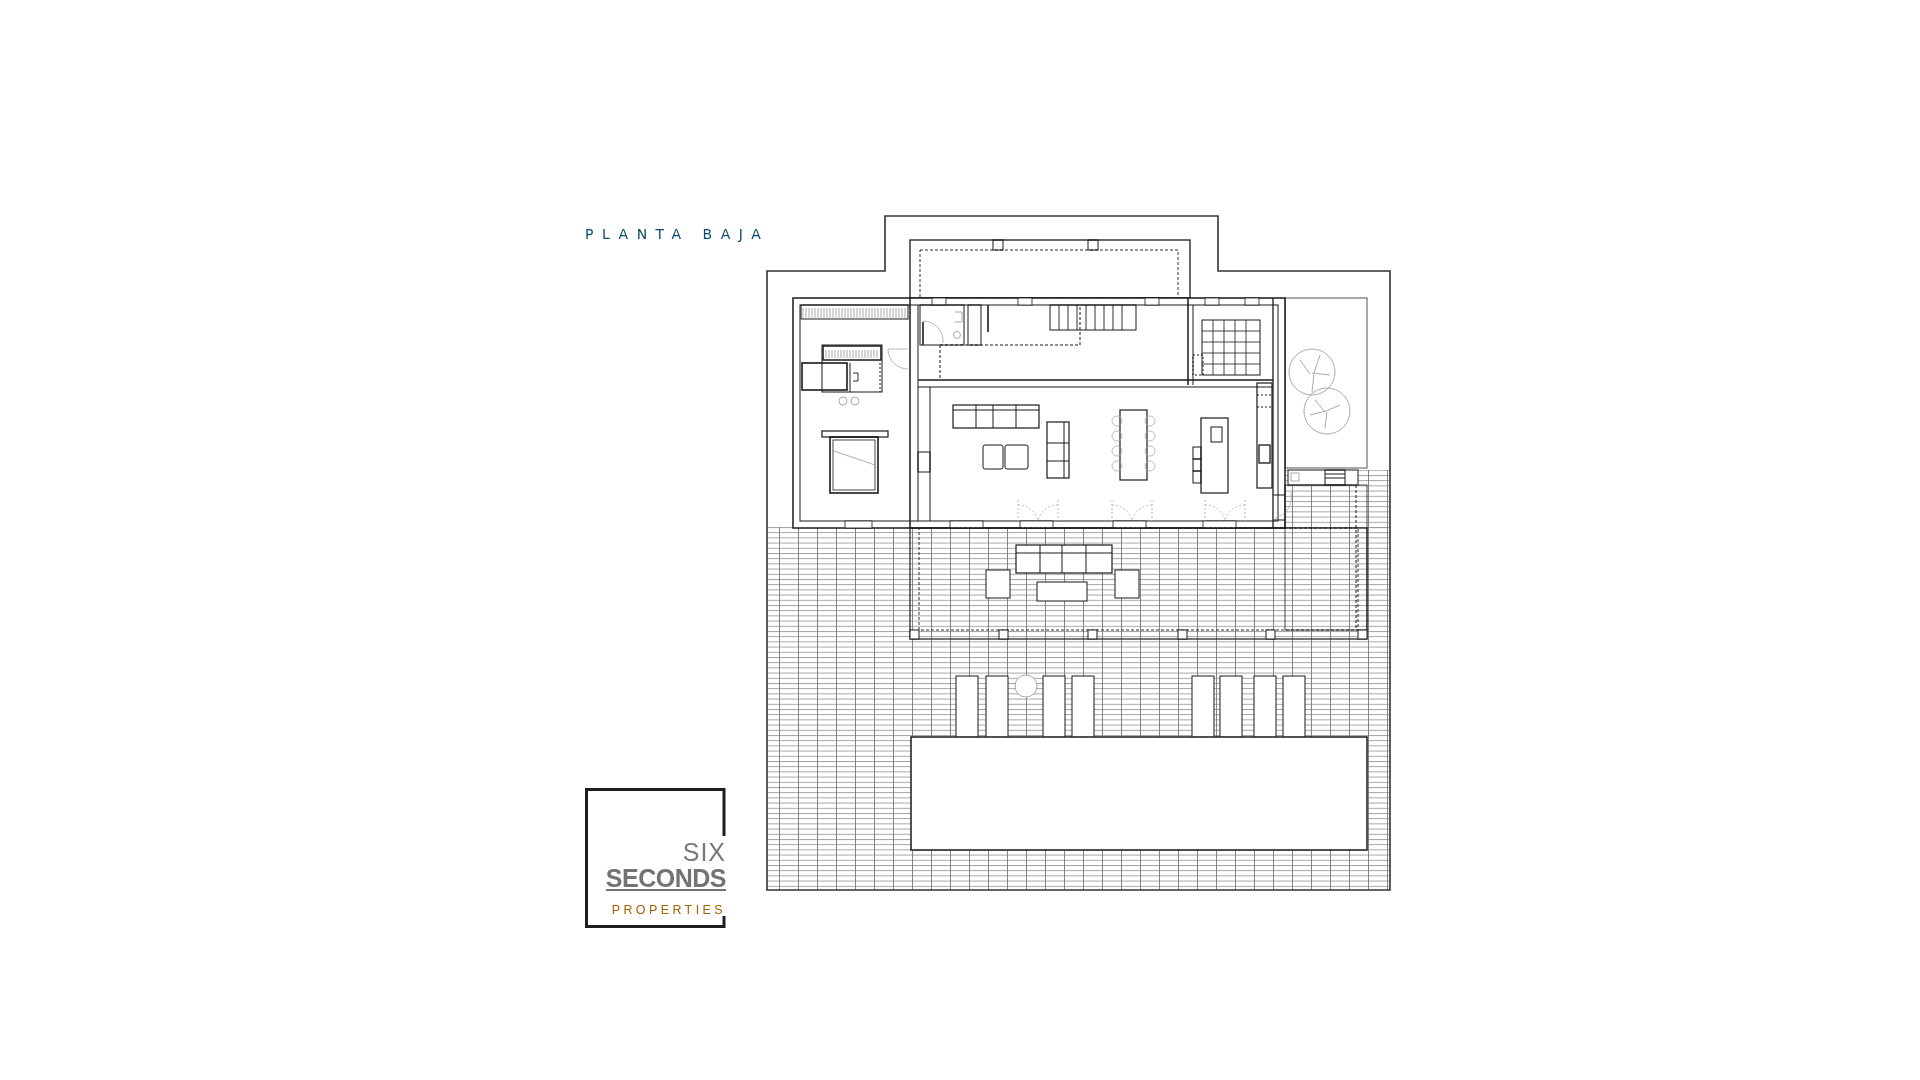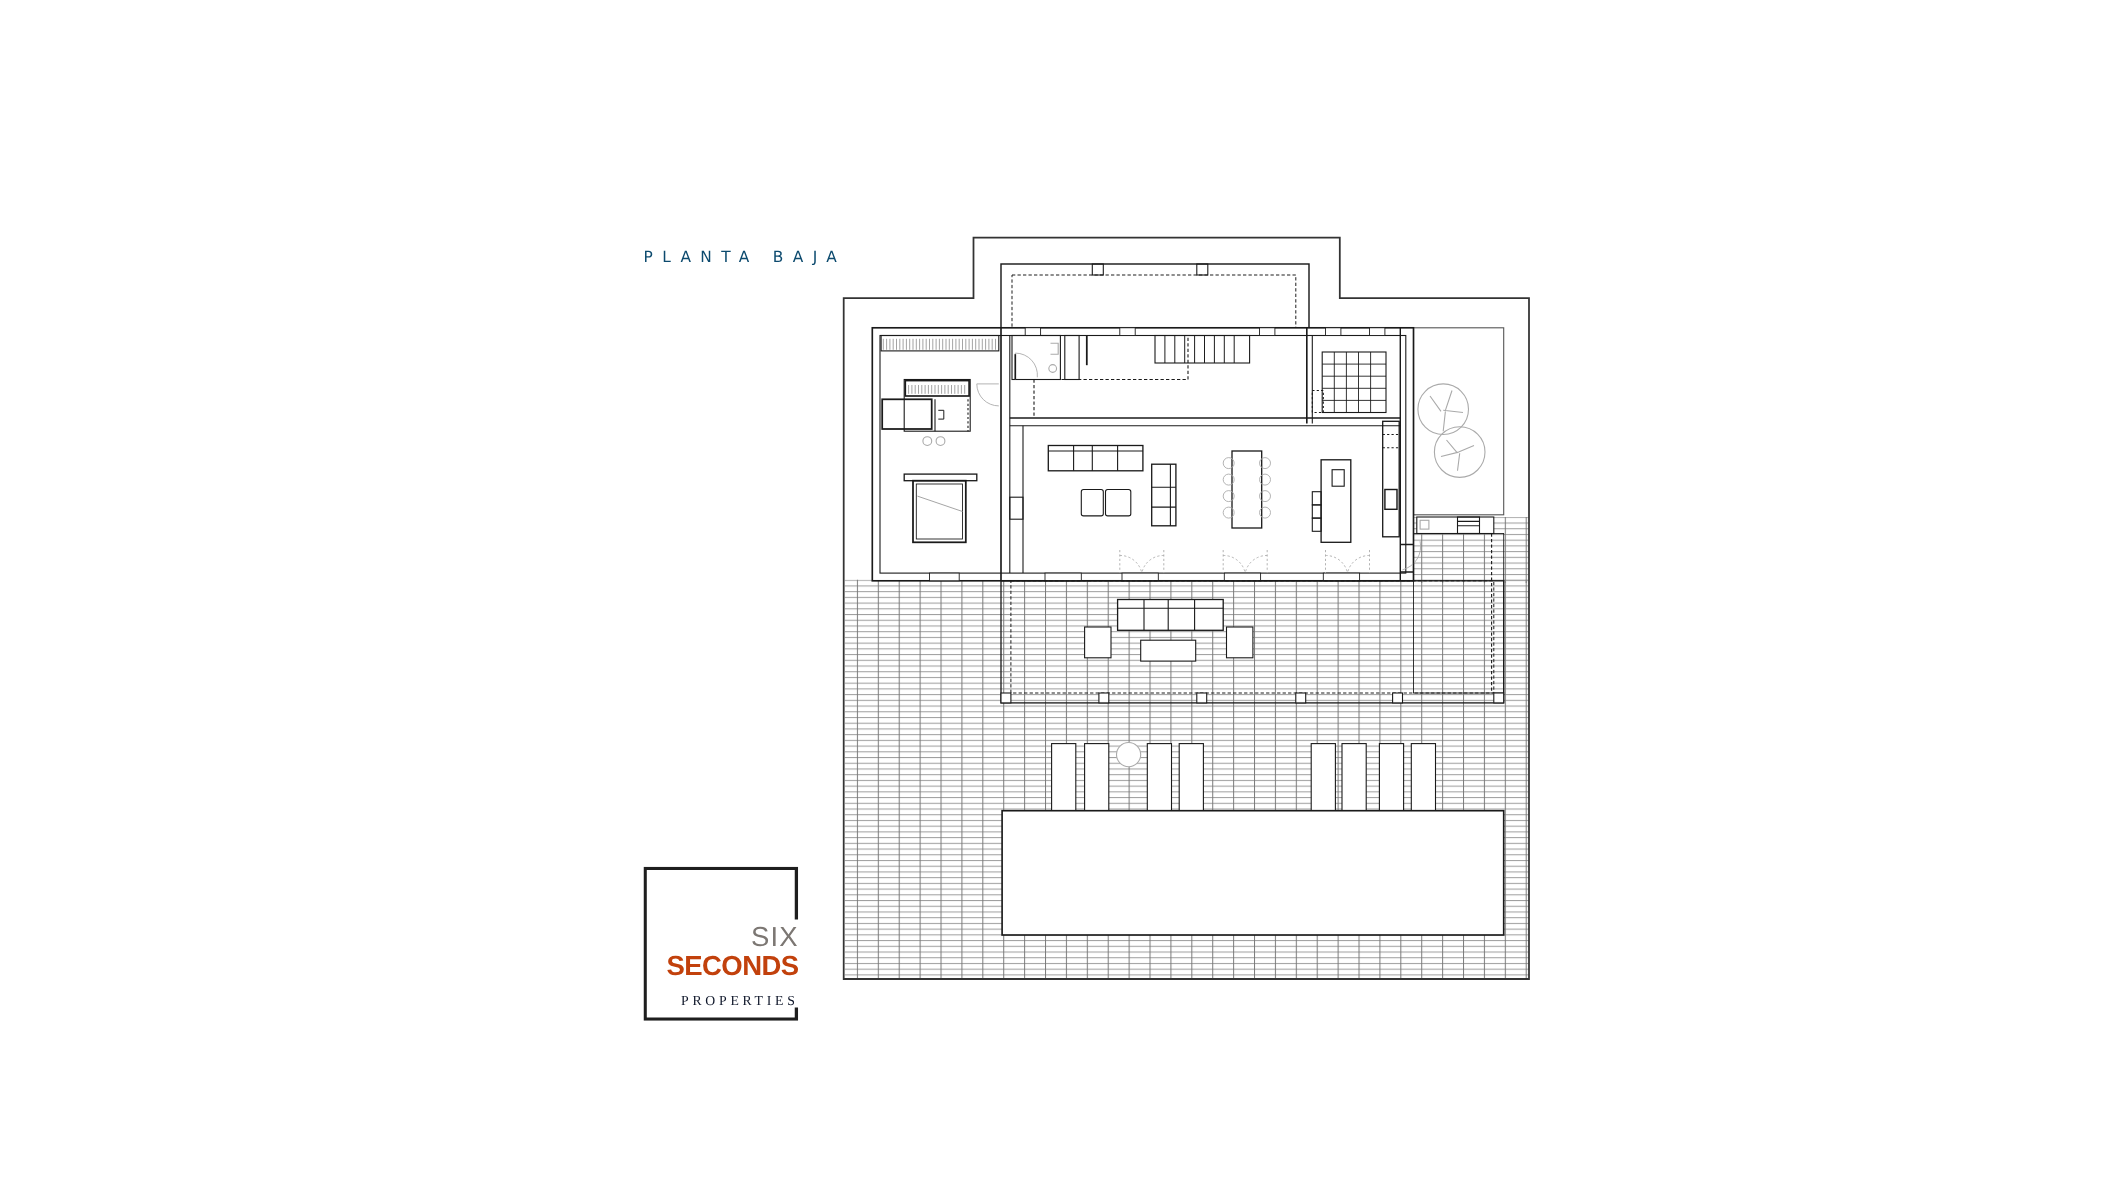--- a/index.html
+++ b/index.html
@@ -2,22 +2,22 @@
 <html><head>
 <meta charset="utf-8">
 <style>
   html,body{margin:0;padding:0;background:#ffffff;}
   body{width:1920px;height:1080px;position:relative;overflow:hidden;font-family:"Liberation Sans",sans-serif;}
   .plan-title{position:absolute;left:585px;top:226px;font-size:14px;letter-spacing:8.5px;color:#0c4a6e;font-family:"DejaVu Sans",sans-serif;}
   .plan{position:absolute;left:0;top:0;width:1920px;height:1080px;}
   .logo{position:absolute;left:585px;top:753px;width:141px;height:161px;margin-top:35px;}
   .logo-frame{position:absolute;left:0;top:0;width:141px;height:140px;}
   .logo-six{position:absolute;right:0;top:52px;font-size:25px;color:#7c7773;letter-spacing:1px;font-family:"Liberation Sans",sans-serif;line-height:1;}
-  .logo-seconds{position:absolute;right:0;top:78px;font-size:25px;font-weight:bold;color:#c2410c;font-family:"Liberation Sans",sans-serif;letter-spacing:-0.5px;line-height:1;}
-  .logo-properties{position:absolute;right:0;top:116px;font-size:12.5px;color:#0f172a;letter-spacing:3.4px;font-family:Liberation Serif, serif;line-height:1;}
+  .logo-seconds{position:absolute;right:0;top:78px;font-size:25px;font-weight:bold;color:#737373;font-family:"Liberation Sans",sans-serif;letter-spacing:-0.5px;line-height:1;text-decoration:underline;}
+  .logo-properties{position:absolute;right:0;top:116px;font-size:12.5px;color:#a16207;letter-spacing:3.4px;font-family:Liberation Sans, sans-serif;line-height:1;}
 </style>
 </head>
 <body>
 
 <div class="plan-title">PLANTA BAJA</div>
 
 <svg class="plan" viewBox="0 0 1920 1080" xmlns="http://www.w3.org/2000/svg">
   <defs>
     <pattern id="deckH" x="0" y="527" width="19" height="5.2" patternUnits="userSpaceOnUse">
       <line x1="0" y1="0.5" x2="19" y2="0.5" stroke="#9a9a9a" stroke-width="0.9"></line>

